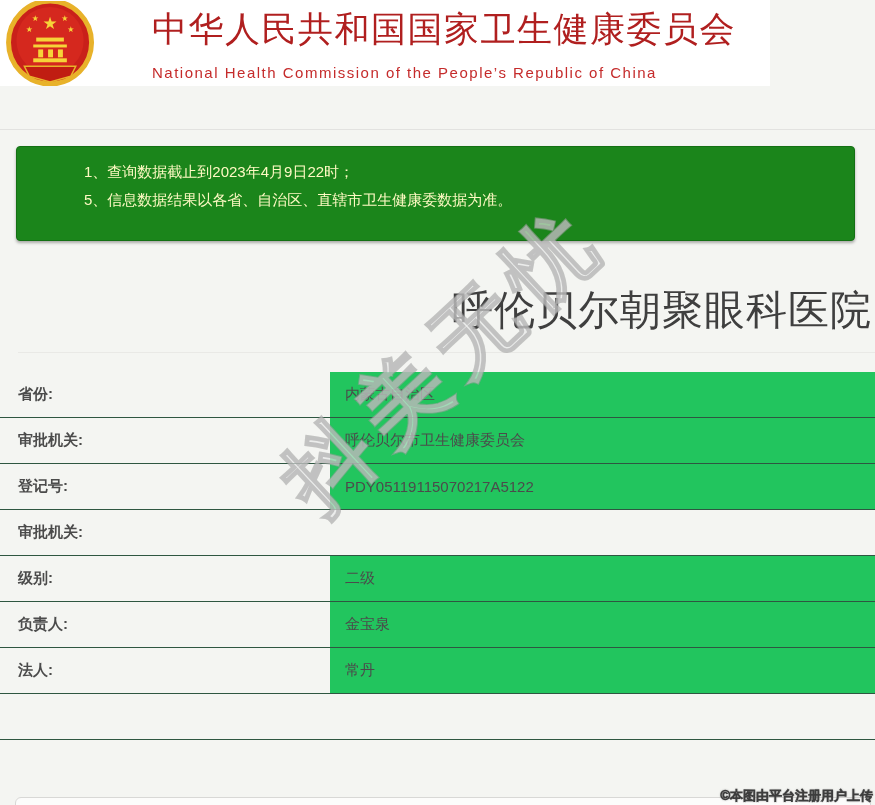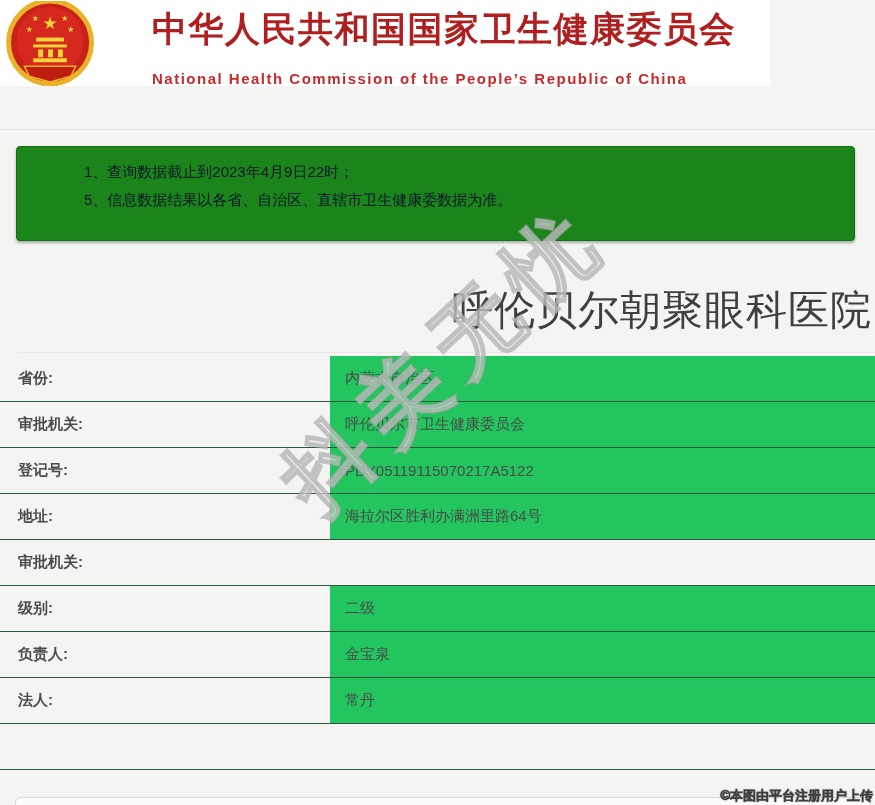--- a/index.html
+++ b/index.html
@@ -11,39 +11,39 @@
     --page-bg:#f4f5f2;
   }
   *{box-sizing:border-box;margin:0;padding:0}
   body{font-family:"Liberation Sans","DejaVu Sans",sans-serif;background:#fff}
   .page{position:relative;width:875px;height:805px;background:var(--page-bg);overflow:hidden}
 
   
   .header{position:absolute;left:0;top:0;width:770px;height:86px;background:#fff}
   .emblem{position:absolute;left:0px;top:1px;width:108px;height:85px}
   .titles{position:absolute;left:152px;top:7px;width:610px}
-  .title-cn{font-size:35px;font-weight:700;color:var(--header-red);letter-spacing:1.5px;line-height:1.25;white-space:nowrap}
-  .title-en{margin-top:19px;font-size:15px;font-weight:700;color:var(--header-red-light);letter-spacing:1.5px;white-space:nowrap}
+  .title-cn{font-size:35px;font-weight:400;color:var(--header-red);letter-spacing:1.5px;line-height:1.25;white-space:nowrap}
+  .title-en{margin-top:13px;font-size:15px;font-weight:400;color:var(--header-red-light);letter-spacing:1.5px;white-space:nowrap}
 
   .topline{position:absolute;left:0;top:129px;width:875px;height:1px;background:#e2e2e0}
 
   
   .notice{position:absolute;left:16px;top:146px;width:839px;height:95px;
     background:var(--notice-green);border:1px solid var(--notice-green-border);
     border-radius:4px;box-shadow:0 2px 3px rgba(0,0,0,.3);
-    color:#0f172a;font-size:15px;line-height:28px;padding:11px 28px 0 67px}
+    color:#fef9c3;font-size:15px;line-height:28px;padding:11px 28px 0 67px}
   .notice-line{white-space:nowrap}
 
   
   .hospital{position:absolute;right:3px;top:283px;font-size:41px;font-weight:400;
     color:#3f3f3f;white-space:nowrap;letter-spacing:1px}
   .subline{position:absolute;left:18px;top:352px;width:857px;height:1px;background:#e9e9e6}
 
   
-  .table{position:absolute;left:0;top:356px;width:875px}
+  .table{position:absolute;left:0;top:372px;width:875px}
   .row{display:flex;height:46px;border-bottom:1px solid var(--divider-green)}
   .cell-label{width:330px;padding-left:18px;display:flex;align-items:center;
     font-weight:700;color:#4b4b4b;font-size:15px}
   .cell-value{flex:1;background:#22c55e;padding-left:15px;display:flex;align-items:center;
     color:#4b4b4b;font-size:15px;white-space:nowrap}
 
   
   .watermark{position:absolute;left:445px;top:360px;
     transform:translate(-50%,-50%) rotate(-43deg);
     font-size:86px;font-weight:700;letter-spacing:14px;white-space:nowrap;
@@ -108,24 +108,20 @@
       <div class="row">
         <div class="cell-label">审批机关:</div>
         <div class="cell-value">呼伦贝尔市卫生健康委员会</div>
       </div>
 
       <div class="row">
         <div class="cell-label">登记号:</div>
         <div class="cell-value">PDY05119115070217A5122</div>
       </div>
 
-      <div class="row">
-        <div class="cell-label">地址:</div>
-        <div class="cell-value">海拉尔区胜利办满洲里路64号</div>
-      </div>
 
       <div class="row">
         <div class="cell-label">审批机关:</div>
       </div>
 
       <div class="row">
         <div class="cell-label">级别:</div>
         <div class="cell-value">二级</div>
       </div>
 

